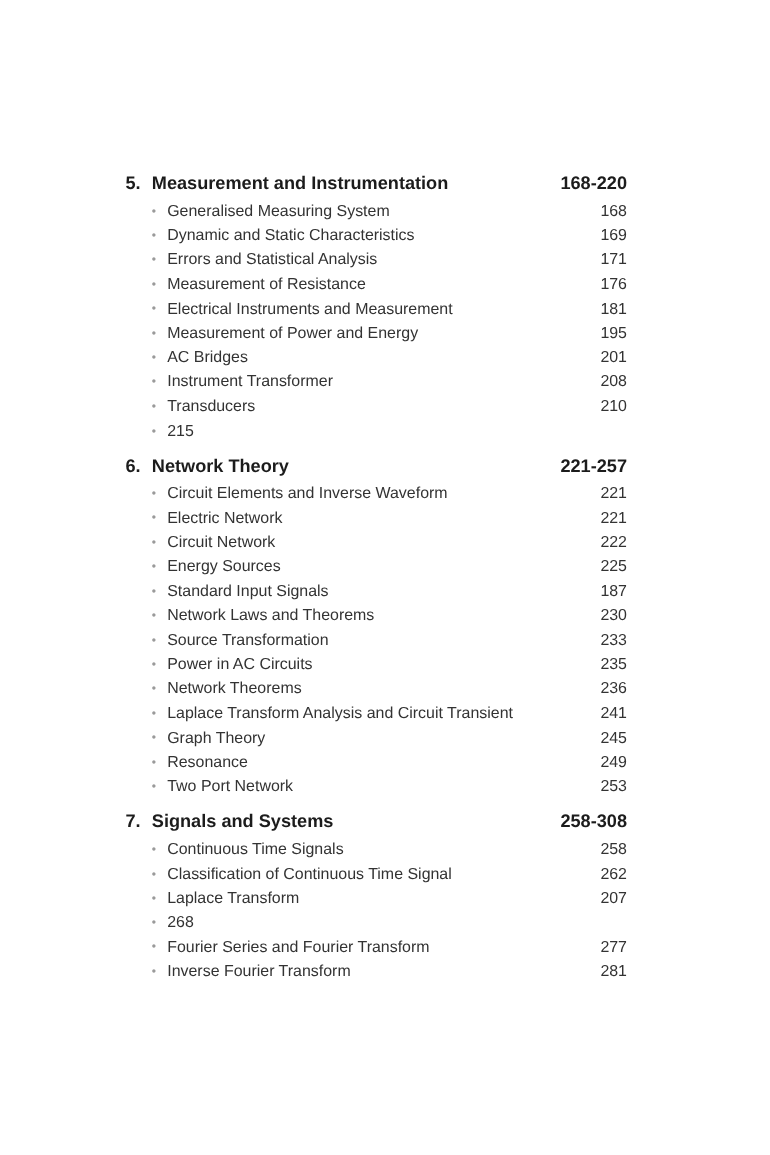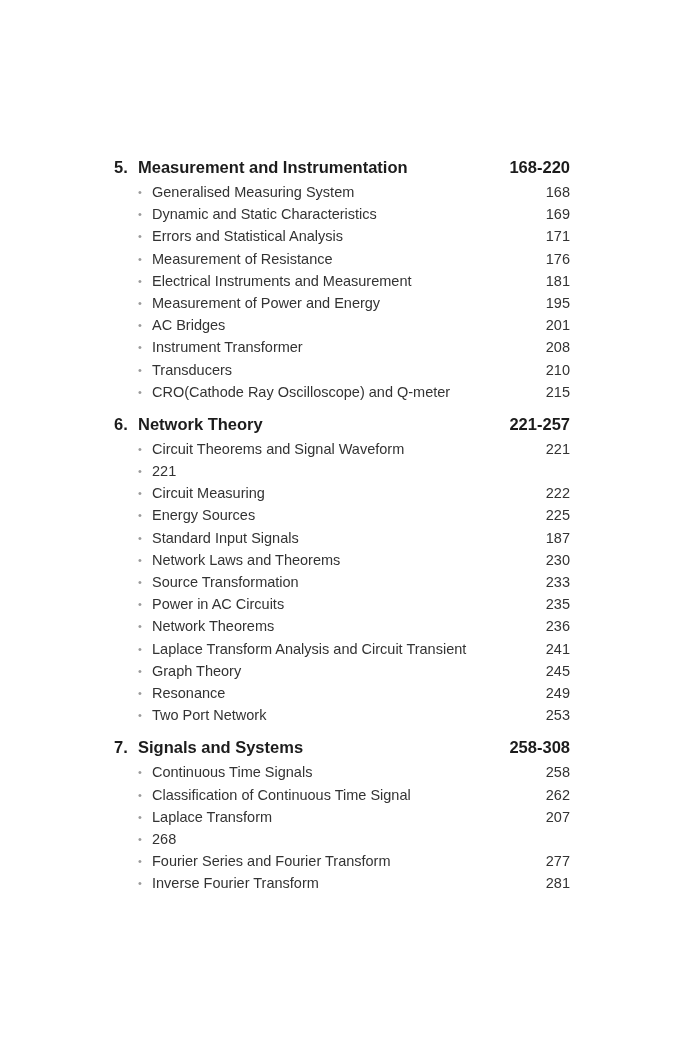--- a/index.html
+++ b/index.html
@@ -117,42 +117,42 @@
         <span class="item-title">Instrument Transformer</span>
         <span class="item-page">208</span>
       </div>
       <div class="item">
         <span class="bullet">•</span>
         <span class="item-title">Transducers</span>
         <span class="item-page">210</span>
       </div>
       <div class="item">
         <span class="bullet">•</span>
-        <span class="item-title">CRO(Cathode Ray Oscilloscope) and Q-meter</span>
         <span class="item-page">215</span>
       </div>
     </div>
     <div class="section">
       <div class="section-head">
         <span class="sec-num">6.</span>
         <span class="sec-title">Network Theory</span>
         <span class="sec-range">221-257</span>
       </div>
       <div class="item">
         <span class="bullet">•</span>
-        <span class="item-title">Circuit Theorems and Signal Waveform</span>
+        <span class="item-title">Circuit Elements and Inverse Waveform</span>
         <span class="item-page">221</span>
       </div>
       <div class="item">
         <span class="bullet">•</span>
+        <span class="item-title">Electric Network</span>
         <span class="item-page">221</span>
       </div>
       <div class="item">
         <span class="bullet">•</span>
-        <span class="item-title">Circuit Measuring</span>
+        <span class="item-title">Circuit Network</span>
         <span class="item-page">222</span>
       </div>
       <div class="item">
         <span class="bullet">•</span>
         <span class="item-title">Energy Sources</span>
         <span class="item-page">225</span>
       </div>
       <div class="item">
         <span class="bullet">•</span>
         <span class="item-title">Standard Input Signals</span>

